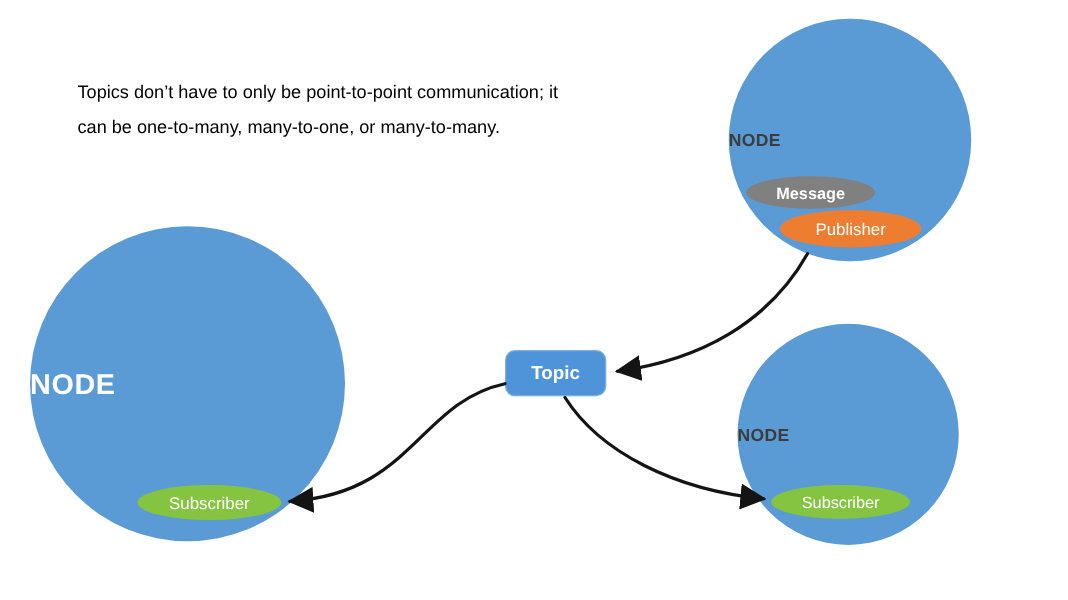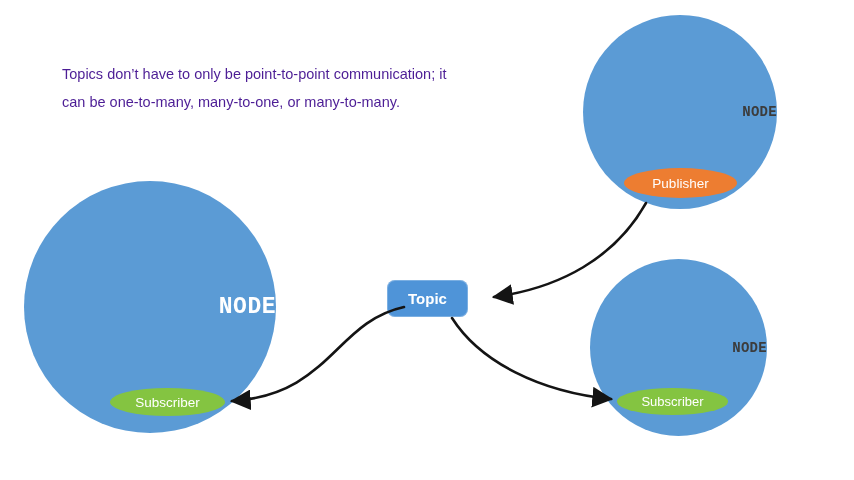--- a/index.html
+++ b/index.html
@@ -15,31 +15,30 @@
     background: #ffffff;
     overflow: hidden;
   }
   .caption {
     position: absolute;
     left: 62px;
     top: 60px;
     width: 460px;
     font-size: 14.5px;
     line-height: 28px;
-    color: #4c1d95;
+    color: #000000;
     white-space: pre-line;
   }
   .circle {
     position: absolute;
     border-radius: 50%;
     background: var(--node-blue, #5b9bd5);
     display: flex;
     align-items: center;
-    justify-content: flex-end;
-    font-family: Liberation Mono, monospace;
+    justify-content: flex-start;
   }
   .circle-left   { left: 24px;  top: 181px; width: 252px; height: 252px; }
   .circle-topright { left: 583px; top: 15px;  width: 194px; height: 194px; }
   .circle-bottomright { left: 590px; top: 259px; width: 177px; height: 177px; }
   .node-label-big {
     color: var(--node-label-light, #ffffff);
     font-weight: bold;
     font-size: 23px;
     letter-spacing: 0.5px;
   }
@@ -73,21 +72,21 @@
     left: 110px; top: 388px; width: 115px; height: 28px;
     background: var(--subscriber-green, #84c441);
   }
   .pill-sub-right {
     left: 617px; top: 388px; width: 111px; height: 27px;
     background: var(--subscriber-green, #84c441);
     font-size: 13px;
   }
   .topic-box {
     position: absolute;
-    left: 387px; top: 280px; width: 81px; height: 37px;
+    left: 404px; top: 280px; width: 81px; height: 37px;
     background: var(--topic-blue, #4f94d8);
     border-radius: 8px;
     display: flex;
     align-items: center;
     justify-content: center;
     color: #ffffff;
     font-weight: bold;
     font-size: 15px;
     box-shadow: inset 0 0 0 1px rgba(255,255,255,0.25);
   }
@@ -114,20 +113,21 @@
 can be one-to-many, many-to-one, or many-to-many.</div>
 
   <div class="circle circle-left">
     <div class="node-label-big">NODE</div>
   </div>
   <div class="pill pill-sub-left">Subscriber</div>
 
   <div class="circle circle-topright">
     <div class="node-label-small">NODE</div>
   </div>
+  <div class="pill pill-message">Message</div>
   <div class="pill pill-publisher">Publisher</div>
 
   <div class="circle circle-bottomright">
     <div class="node-label-small">NODE</div>
   </div>
   <div class="pill pill-sub-right">Subscriber</div>
 
   <div class="topic-box">Topic</div>
 
   <svg class="arrows" viewBox="0 0 854 480" xmlns="http://www.w3.org/2000/svg">

